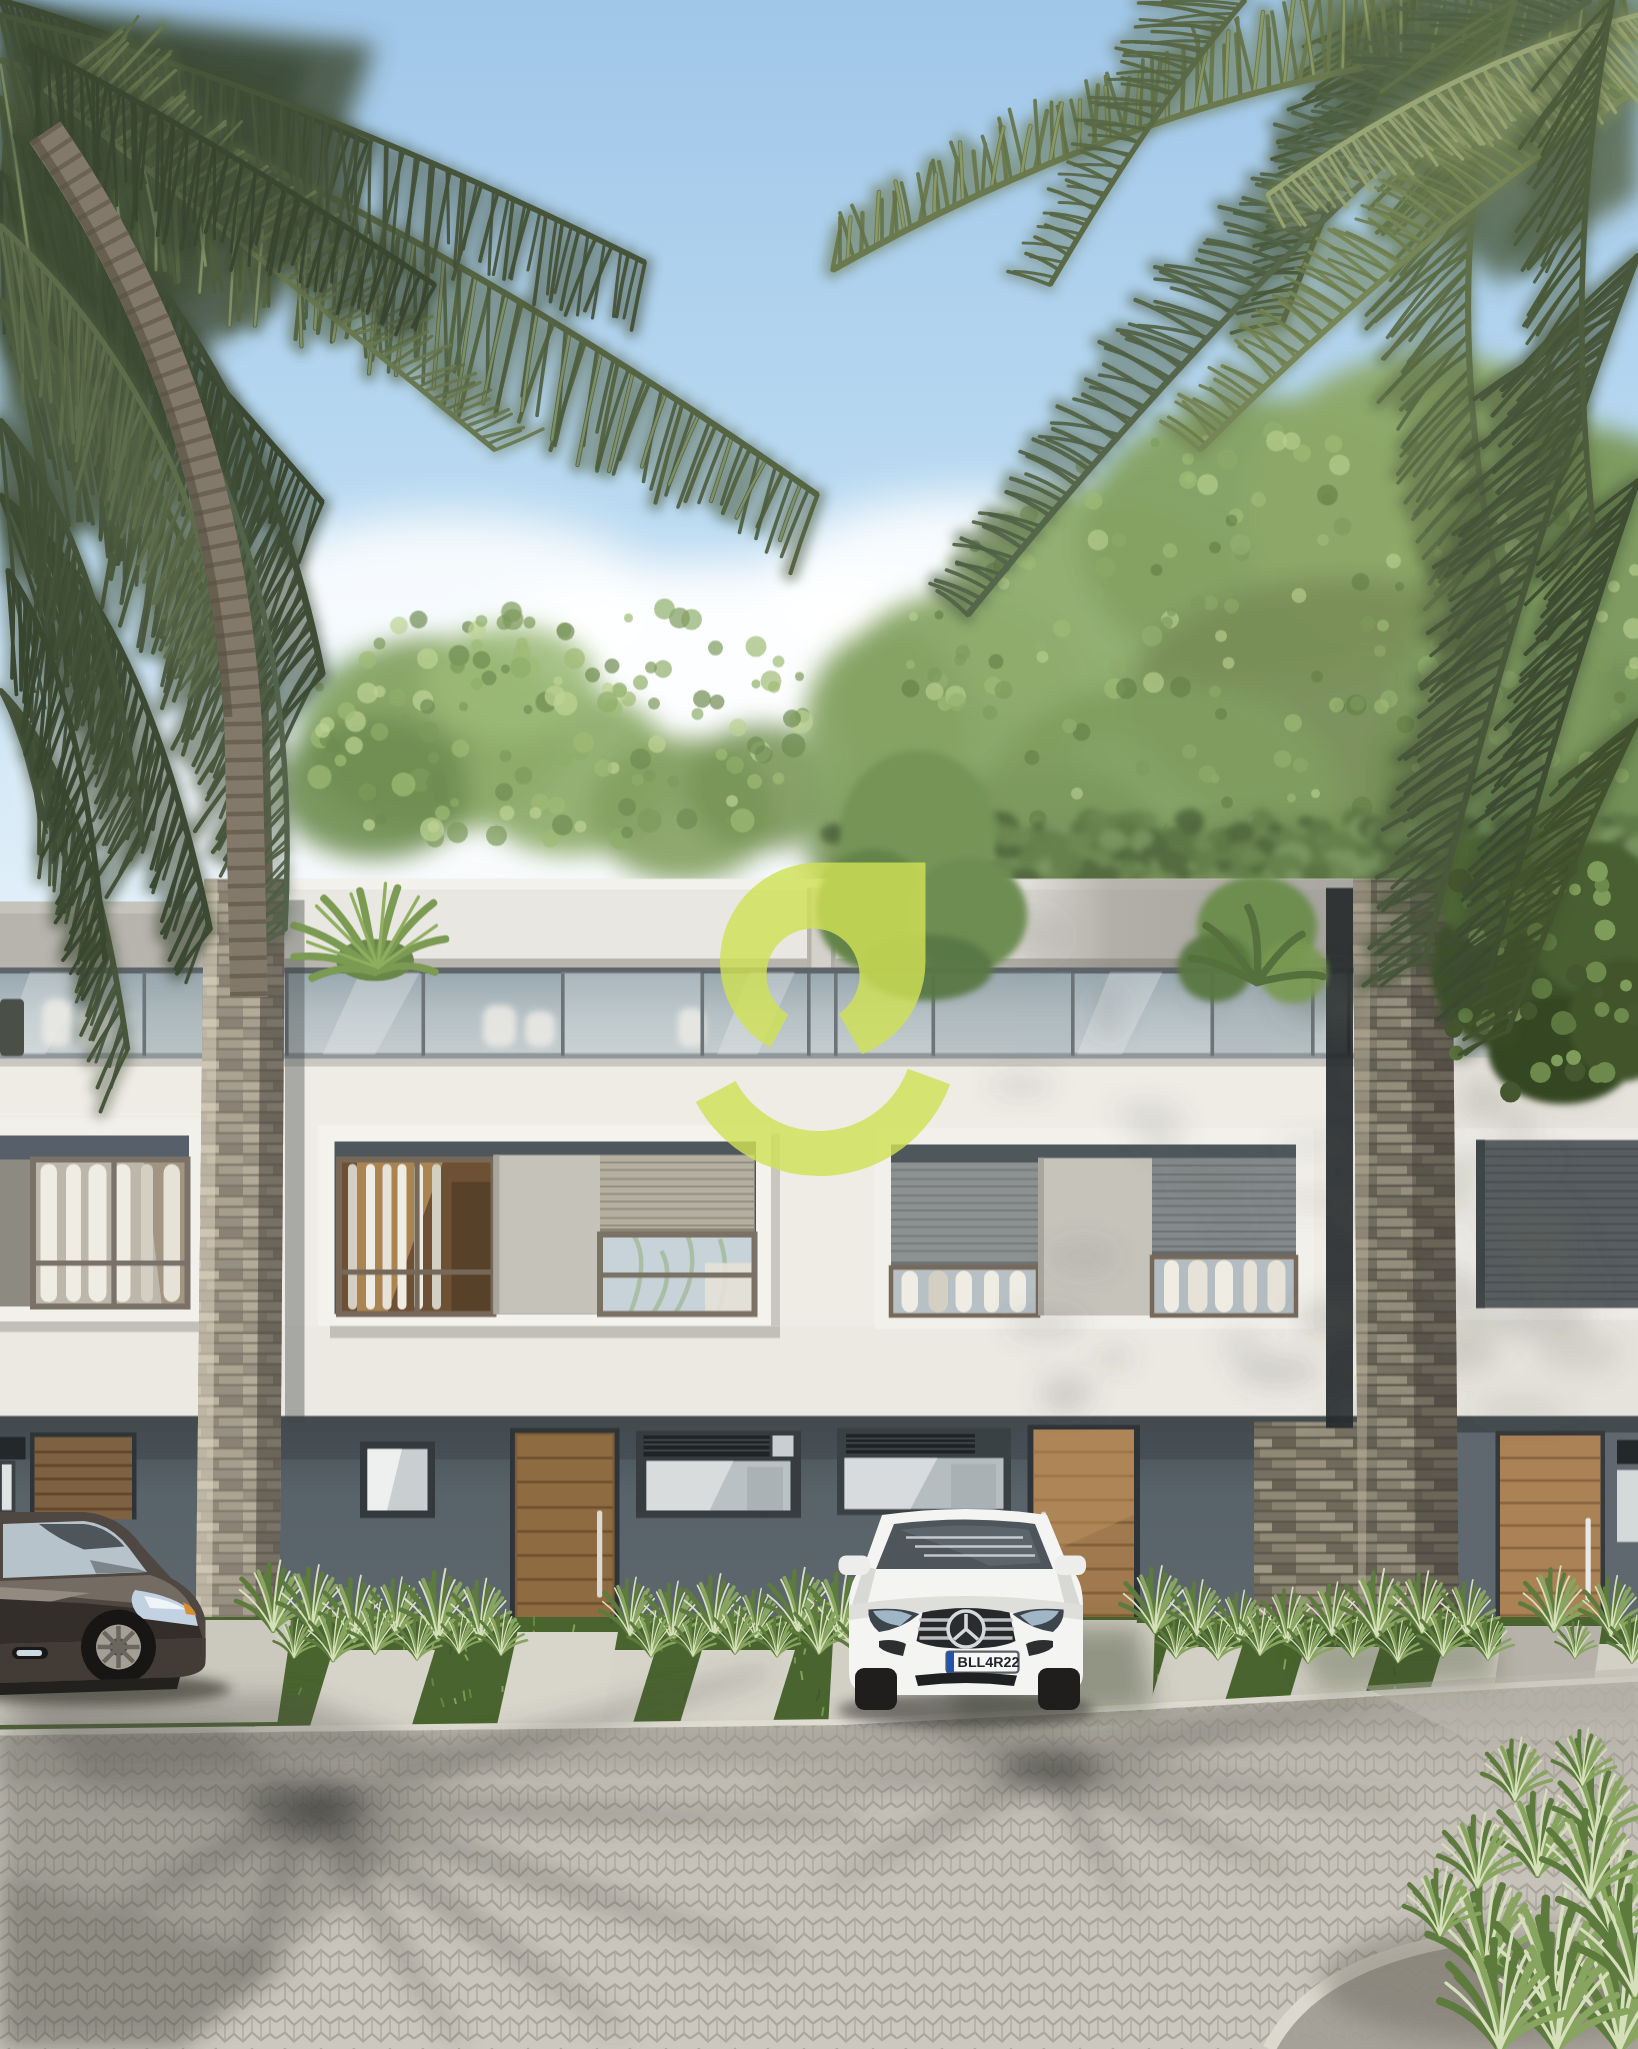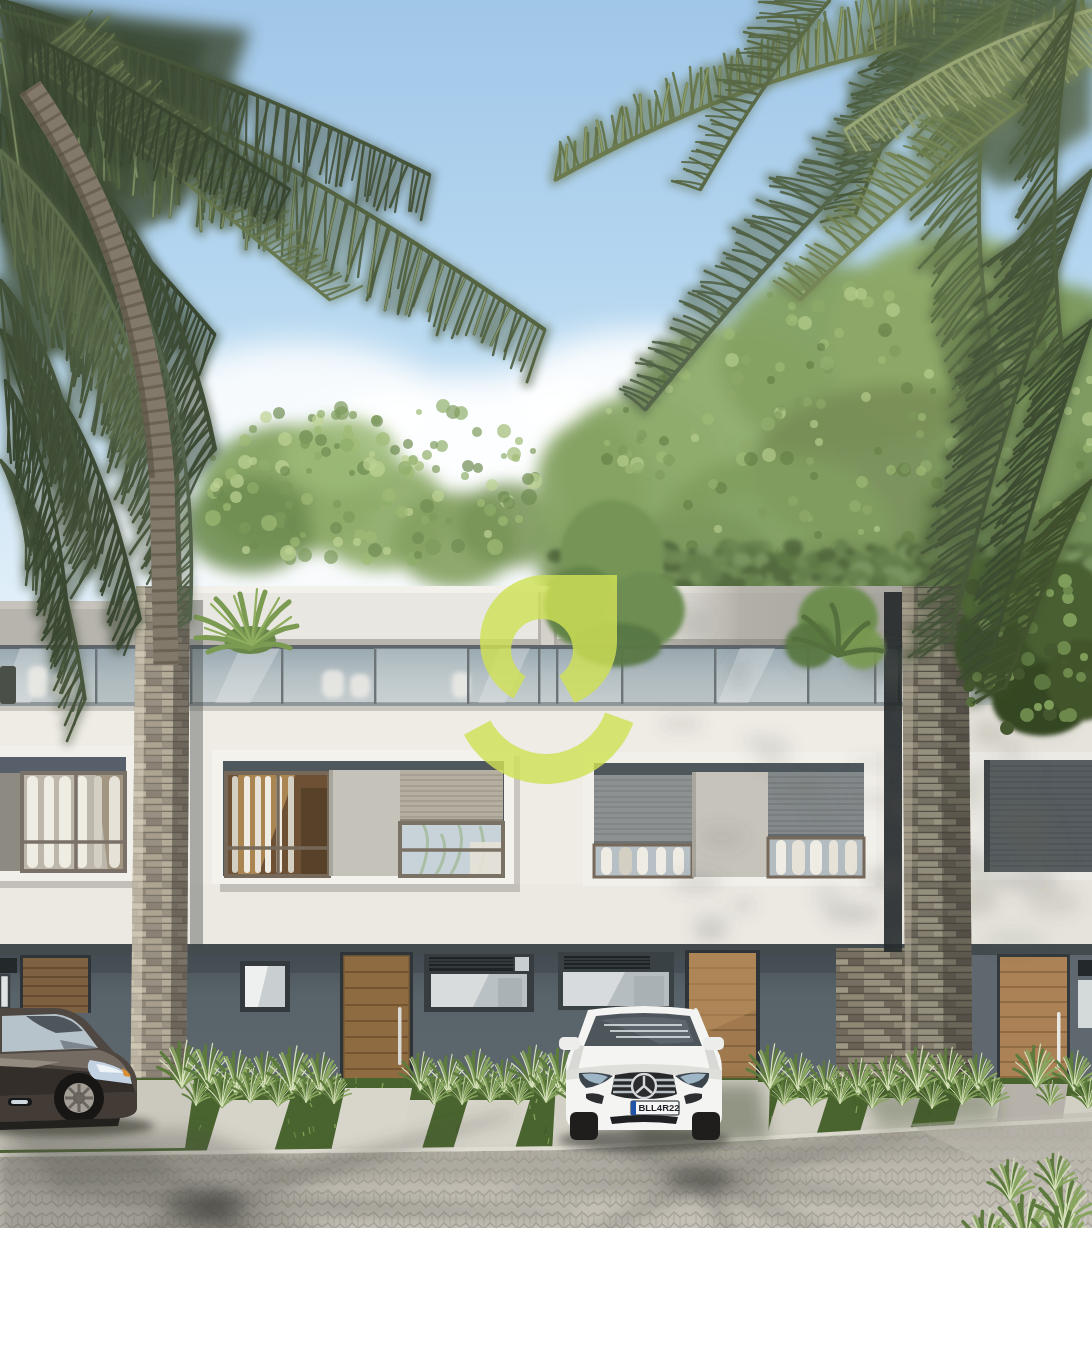--- a/index.html
+++ b/index.html
@@ -1,14 +1,14 @@
 <!DOCTYPE html>
 <html><head><meta charset="utf-8"><style>
 html,body{margin:0;padding:0;background:#fff;font-family:"Liberation Sans",sans-serif;}
-#scene{width:1092px;height:1228px;overflow:hidden;position:relative;}
+#scene{width:1092px;height:1366px;overflow:hidden;position:relative;}
 </style></head><body>
 <div id="scene">
 <svg xmlns="http://www.w3.org/2000/svg" width="1092" height="1366" viewBox="0 0 1092 1366">
       <g id="tuft">
         <path d="M0,0Q-5,-16 -14,-24M0,0Q1,-20 6,-33M0,0Q-8,-12 -20,-16M0,0Q-3,-22 -2,-36M0,0Q-6,-18 -17,-28M0,0Q0,-14 -4,-30" fill="none" stroke="#5e7b3e" stroke-width="2.6" stroke-linecap="round"></path>
         <path d="M0,0Q-2,-19 -8,-32M0,0Q4,-15 14,-26M0,0Q7,-12 19,-17M0,0Q2,-10 10,-28M0,0Q5,-18 12,-30M0,0Q8,-9 22,-12" fill="none" stroke="#87a55e" stroke-width="2.2" stroke-linecap="round"></path>
         <path d="M0,0Q-4,-20 -10,-31M0,0Q3,-21 9,-32M0,0Q-7,-14 -18,-22M0,0Q6,-14 16,-24M0,0Q1,-24 4,-38" fill="none" stroke="#d5dfba" stroke-width="1.1" stroke-linecap="round"></path>
       </g>
 <defs>
 <linearGradient id="sky" x1="0" y1="0" x2="0" y2="1">

